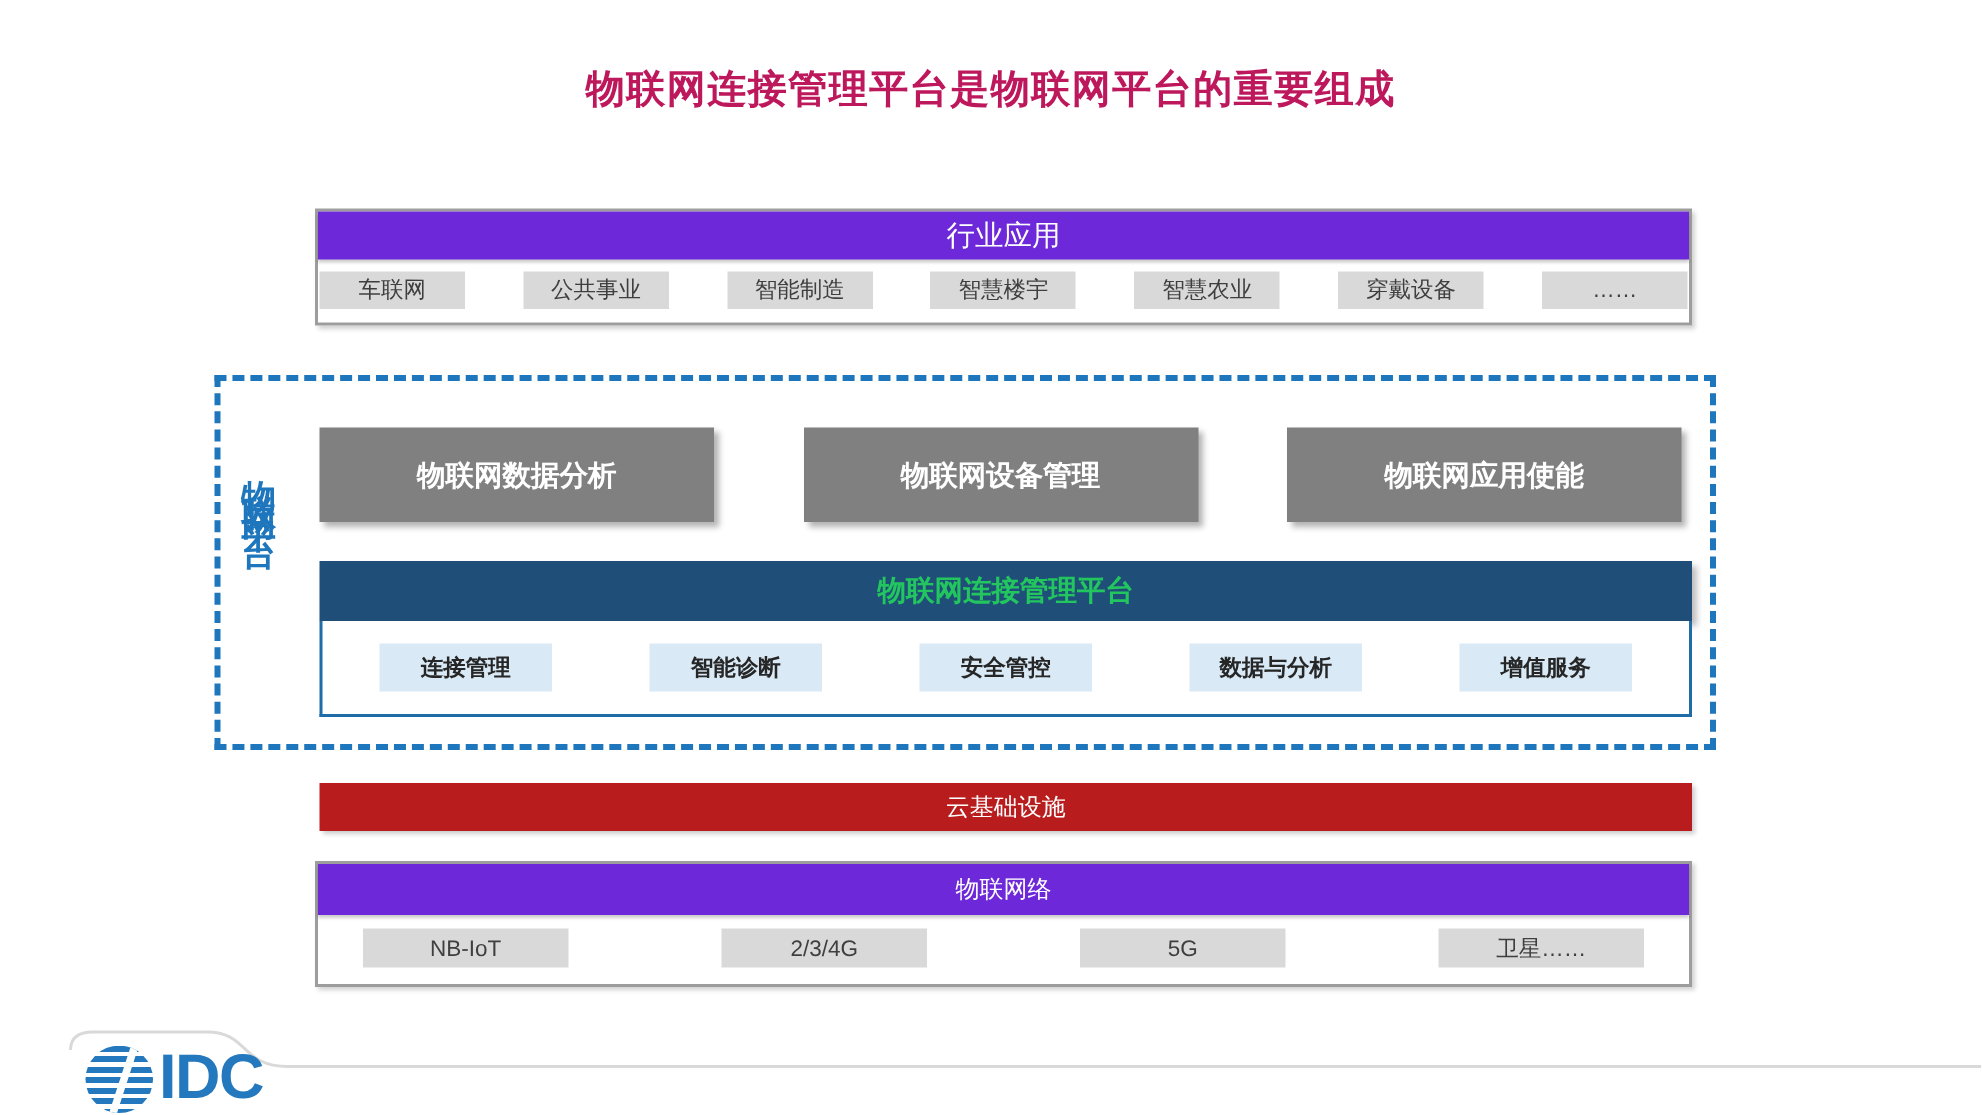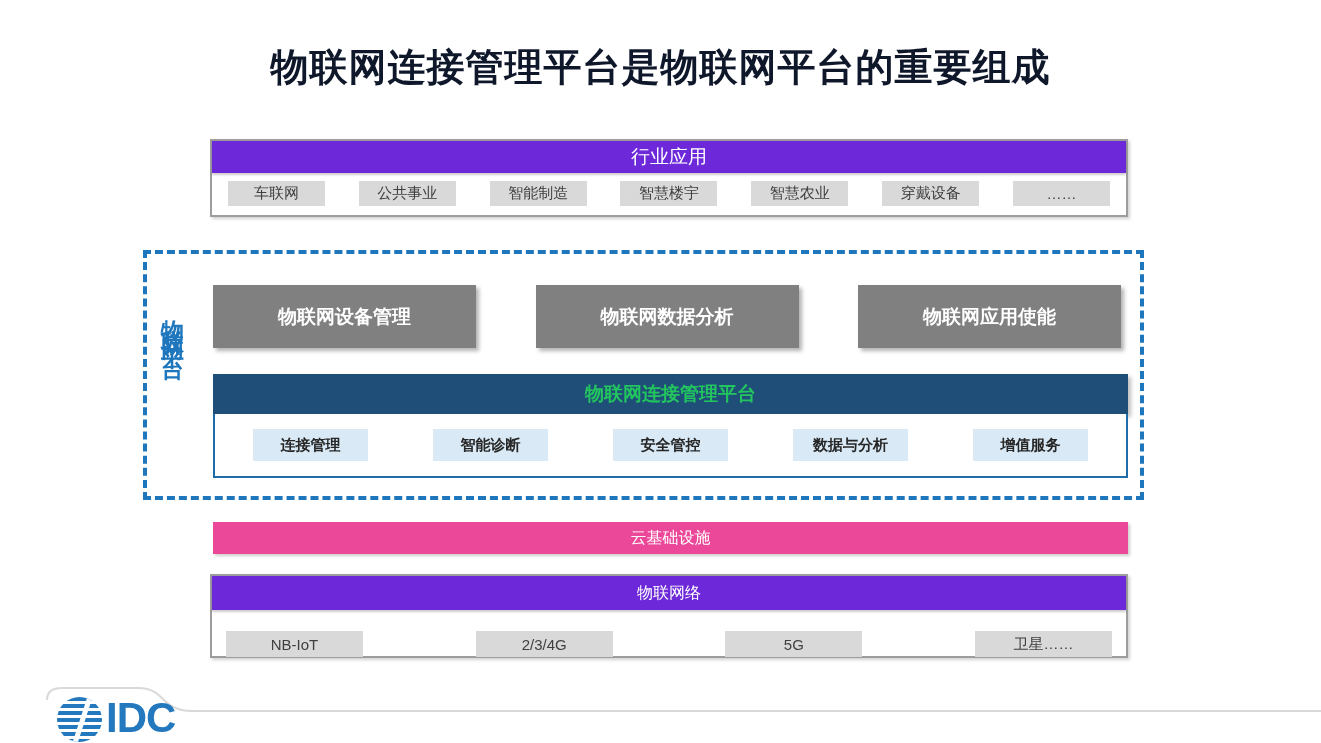--- a/index.html
+++ b/index.html
@@ -12,23 +12,23 @@
     height: 743px;
     background: #ffffff;
     overflow: hidden;
   }
 
   .title {
     position: absolute;
     left: 0; top: 42px;
     width: 100%;
     text-align: center;
-    font-size: 38px;
-    font-weight: bold;
-    color: #0f172a;
+    font-size: 26px;
+    font-weight: bold;
+    color: #be185d;
     letter-spacing: 1px;
   }
 
   
   .section-box {
     position: absolute;
     background: #ffffff;
     border: 2px solid #9d9d9d;
     box-shadow: 2px 2px 3px rgba(0,0,0,0.18);
   }
@@ -52,21 +52,21 @@
     justify-content: center;
     background: #D9D9D9;
     color: #3f3f3f;
     font-size: 15px;
     white-space: nowrap;
   }
 
   
   .industry { left: 210px; top: 139px; width: 918px; height: 78px; }
   .industry .section-header { height: 32px; font-size: 19px; }
-  .industry .chip-row { height: 40px; padding: 0 16px; }
+  .industry .chip-row { height: 40px; padding: 0 1px; }
   .industry .chip { width: 97px; height: 25px; }
 
   
   .platform {
     position: absolute;
     left: 143px; top: 250px;
     width: 1001px; height: 250px;
     border: 4px dashed #1E76BD;
     background: transparent;
   }
@@ -130,33 +130,33 @@
     color: #262626;
     font-weight: bold;
     font-size: 15px;
   }
 
   
   .cloud-bar {
     position: absolute;
     left: 213px; top: 522px;
     width: 915px; height: 32px;
-    background: #ec4899;
+    background: #b91c1c;
     color: #ffffff;
     font-size: 16px;
     display: flex;
     align-items: center;
     justify-content: center;
     box-shadow: 2px 2px 3px rgba(0,0,0,0.2);
   }
 
   
   .network { left: 210px; top: 574px; width: 918px; height: 84px; }
   .network .section-header { height: 34px; font-size: 16px; }
-  .network .chip-row { height: 44px; padding: 0 14px; margin-top: 12px; }
+  .network .chip-row { height: 44px; padding: 0 30px; }
   .network .chip { width: 137px; height: 26px; }
 
   
   .footer-swoosh {
     position: absolute;
     left: 0; top: 680px;
     width: 1321px; height: 63px;
     pointer-events: none;
   }
   .logo {
@@ -210,22 +210,22 @@
       <span class="chip">智慧农业</span>
       <span class="chip">穿戴设备</span>
       <span class="chip">……</span>
     </div>
   </div>
 
   <div class="platform">
     <div class="platform-label">物联网平台</div>
 
     <div class="modules">
+      <div class="module">物联网数据分析</div>
       <div class="module">物联网设备管理</div>
-      <div class="module">物联网数据分析</div>
       <div class="module">物联网应用使能</div>
     </div>
 
     <div class="cmp-bar">物联网连接管理平台</div>
 
     <div class="cmp-box">
       <span class="chip blue">连接管理</span>
       <span class="chip blue">智能诊断</span>
       <span class="chip blue">安全管控</span>
       <span class="chip blue">数据与分析</span>

